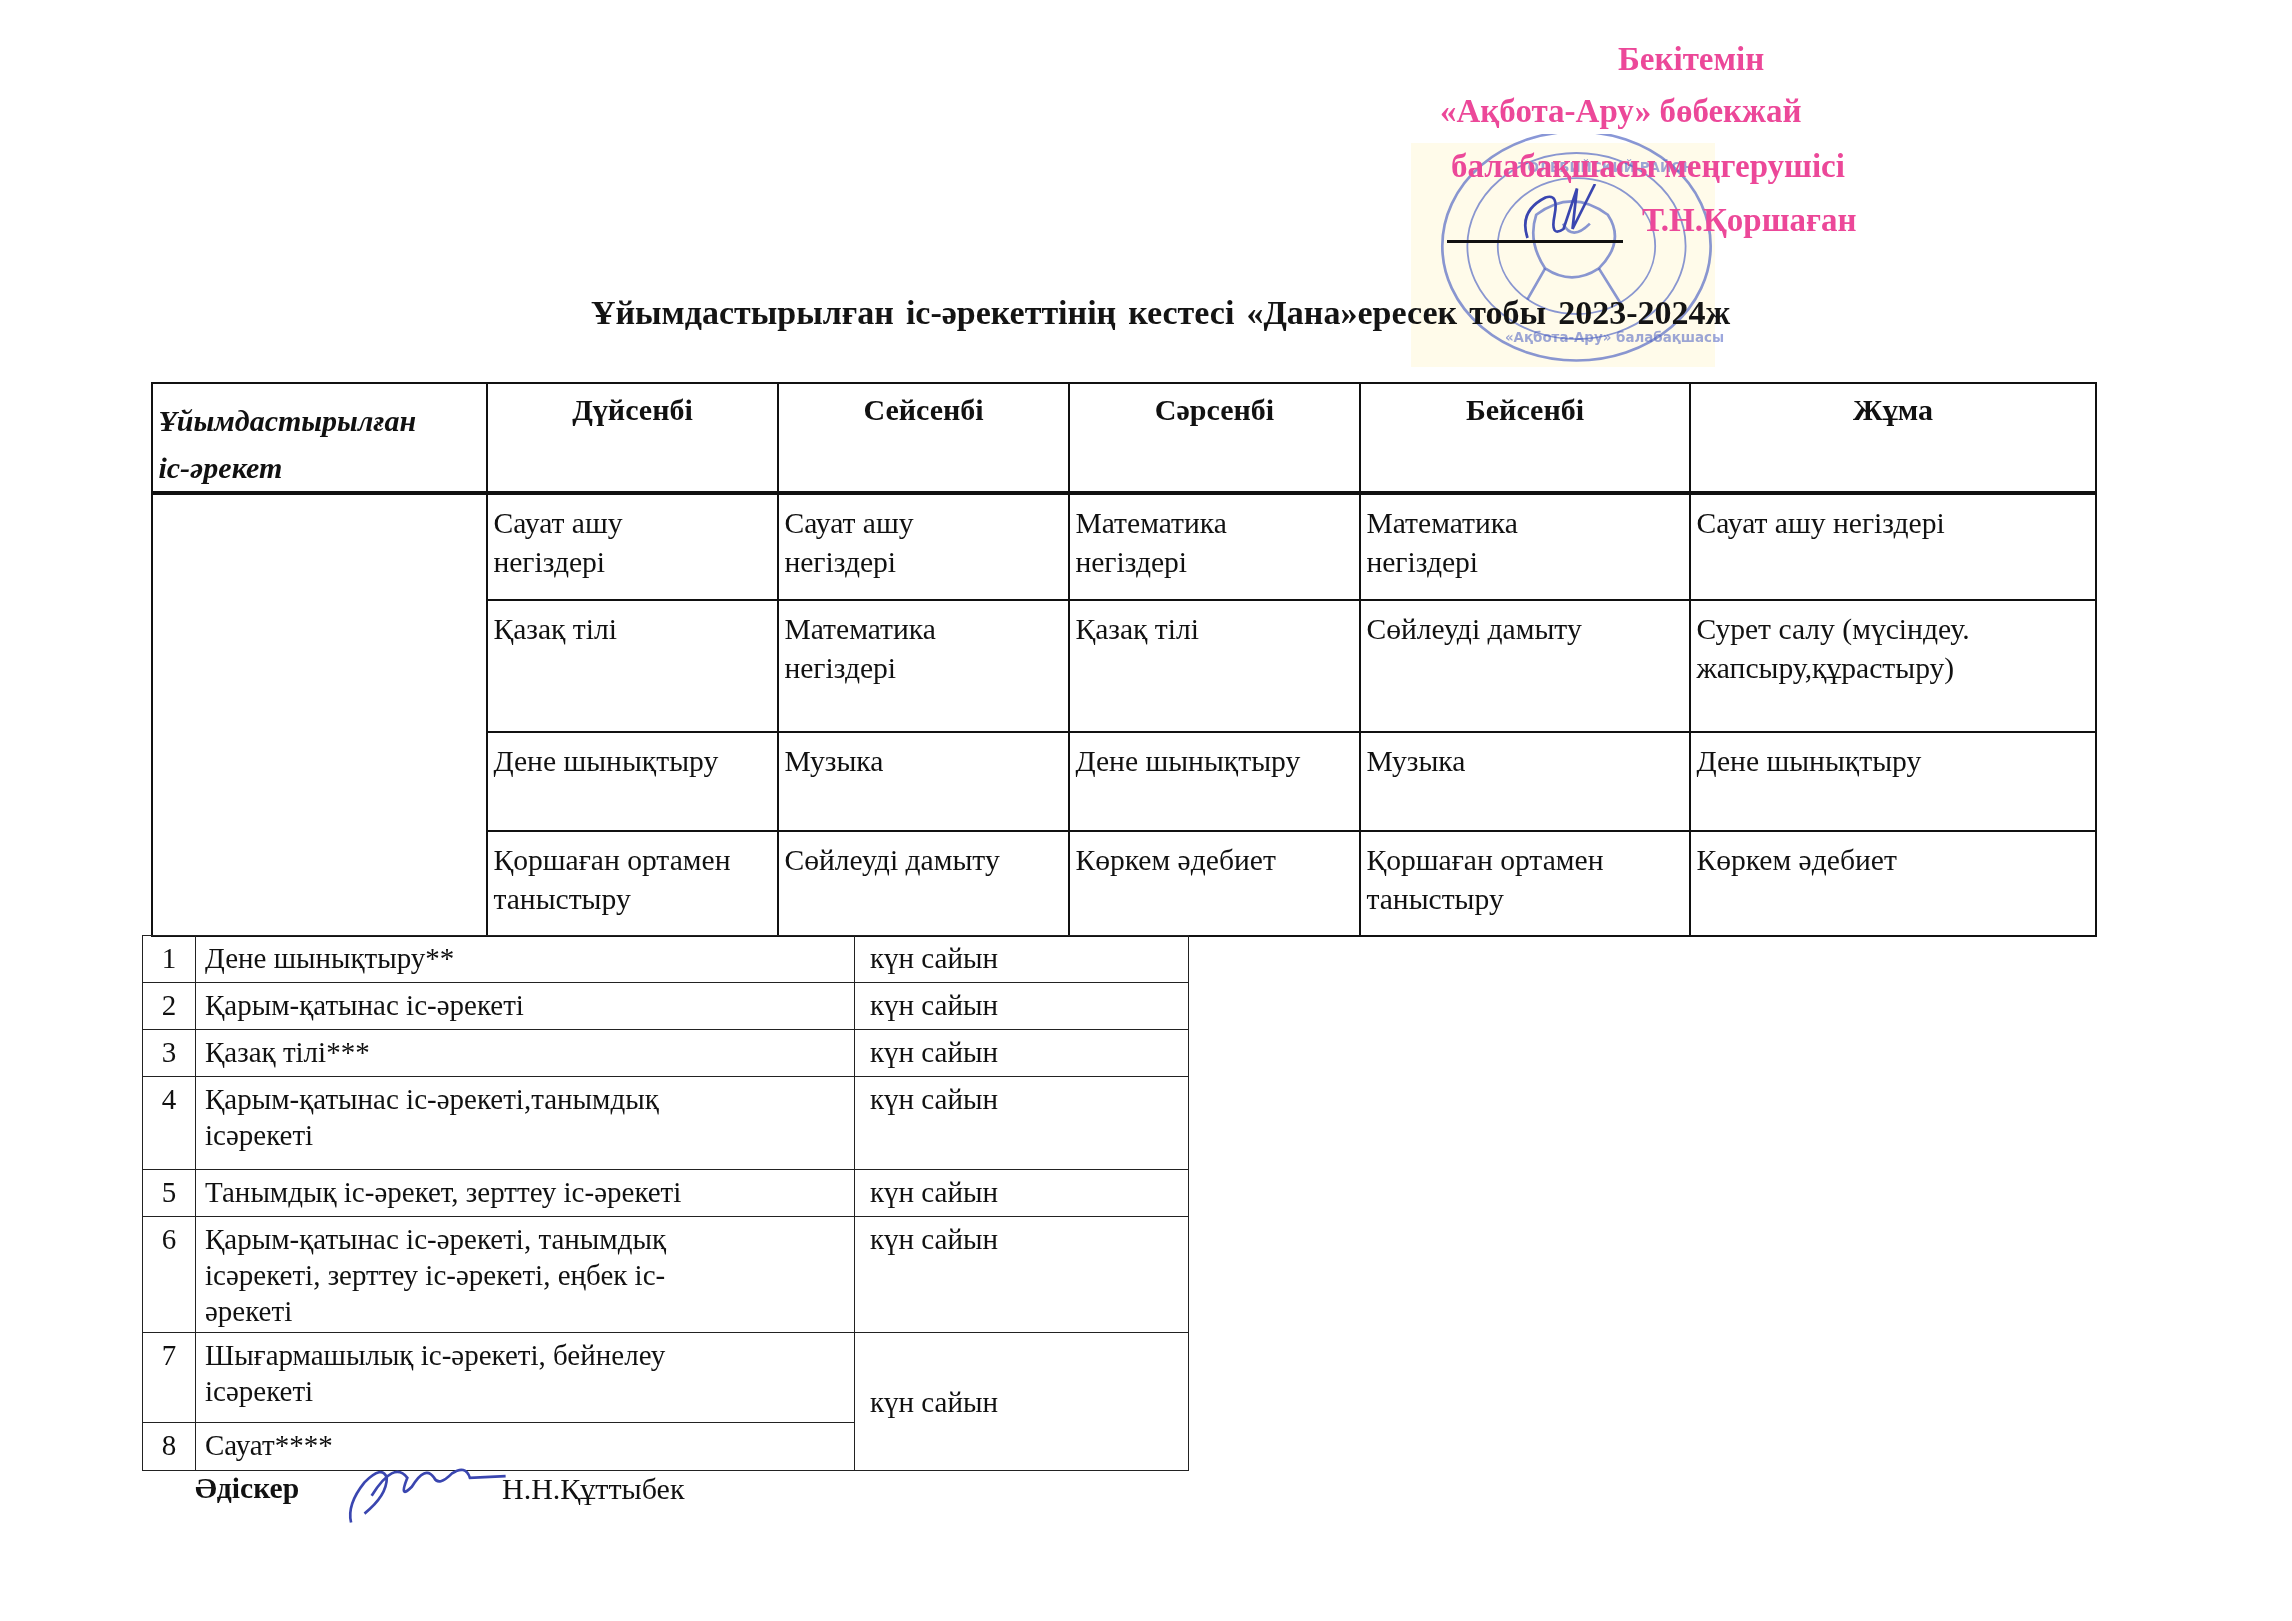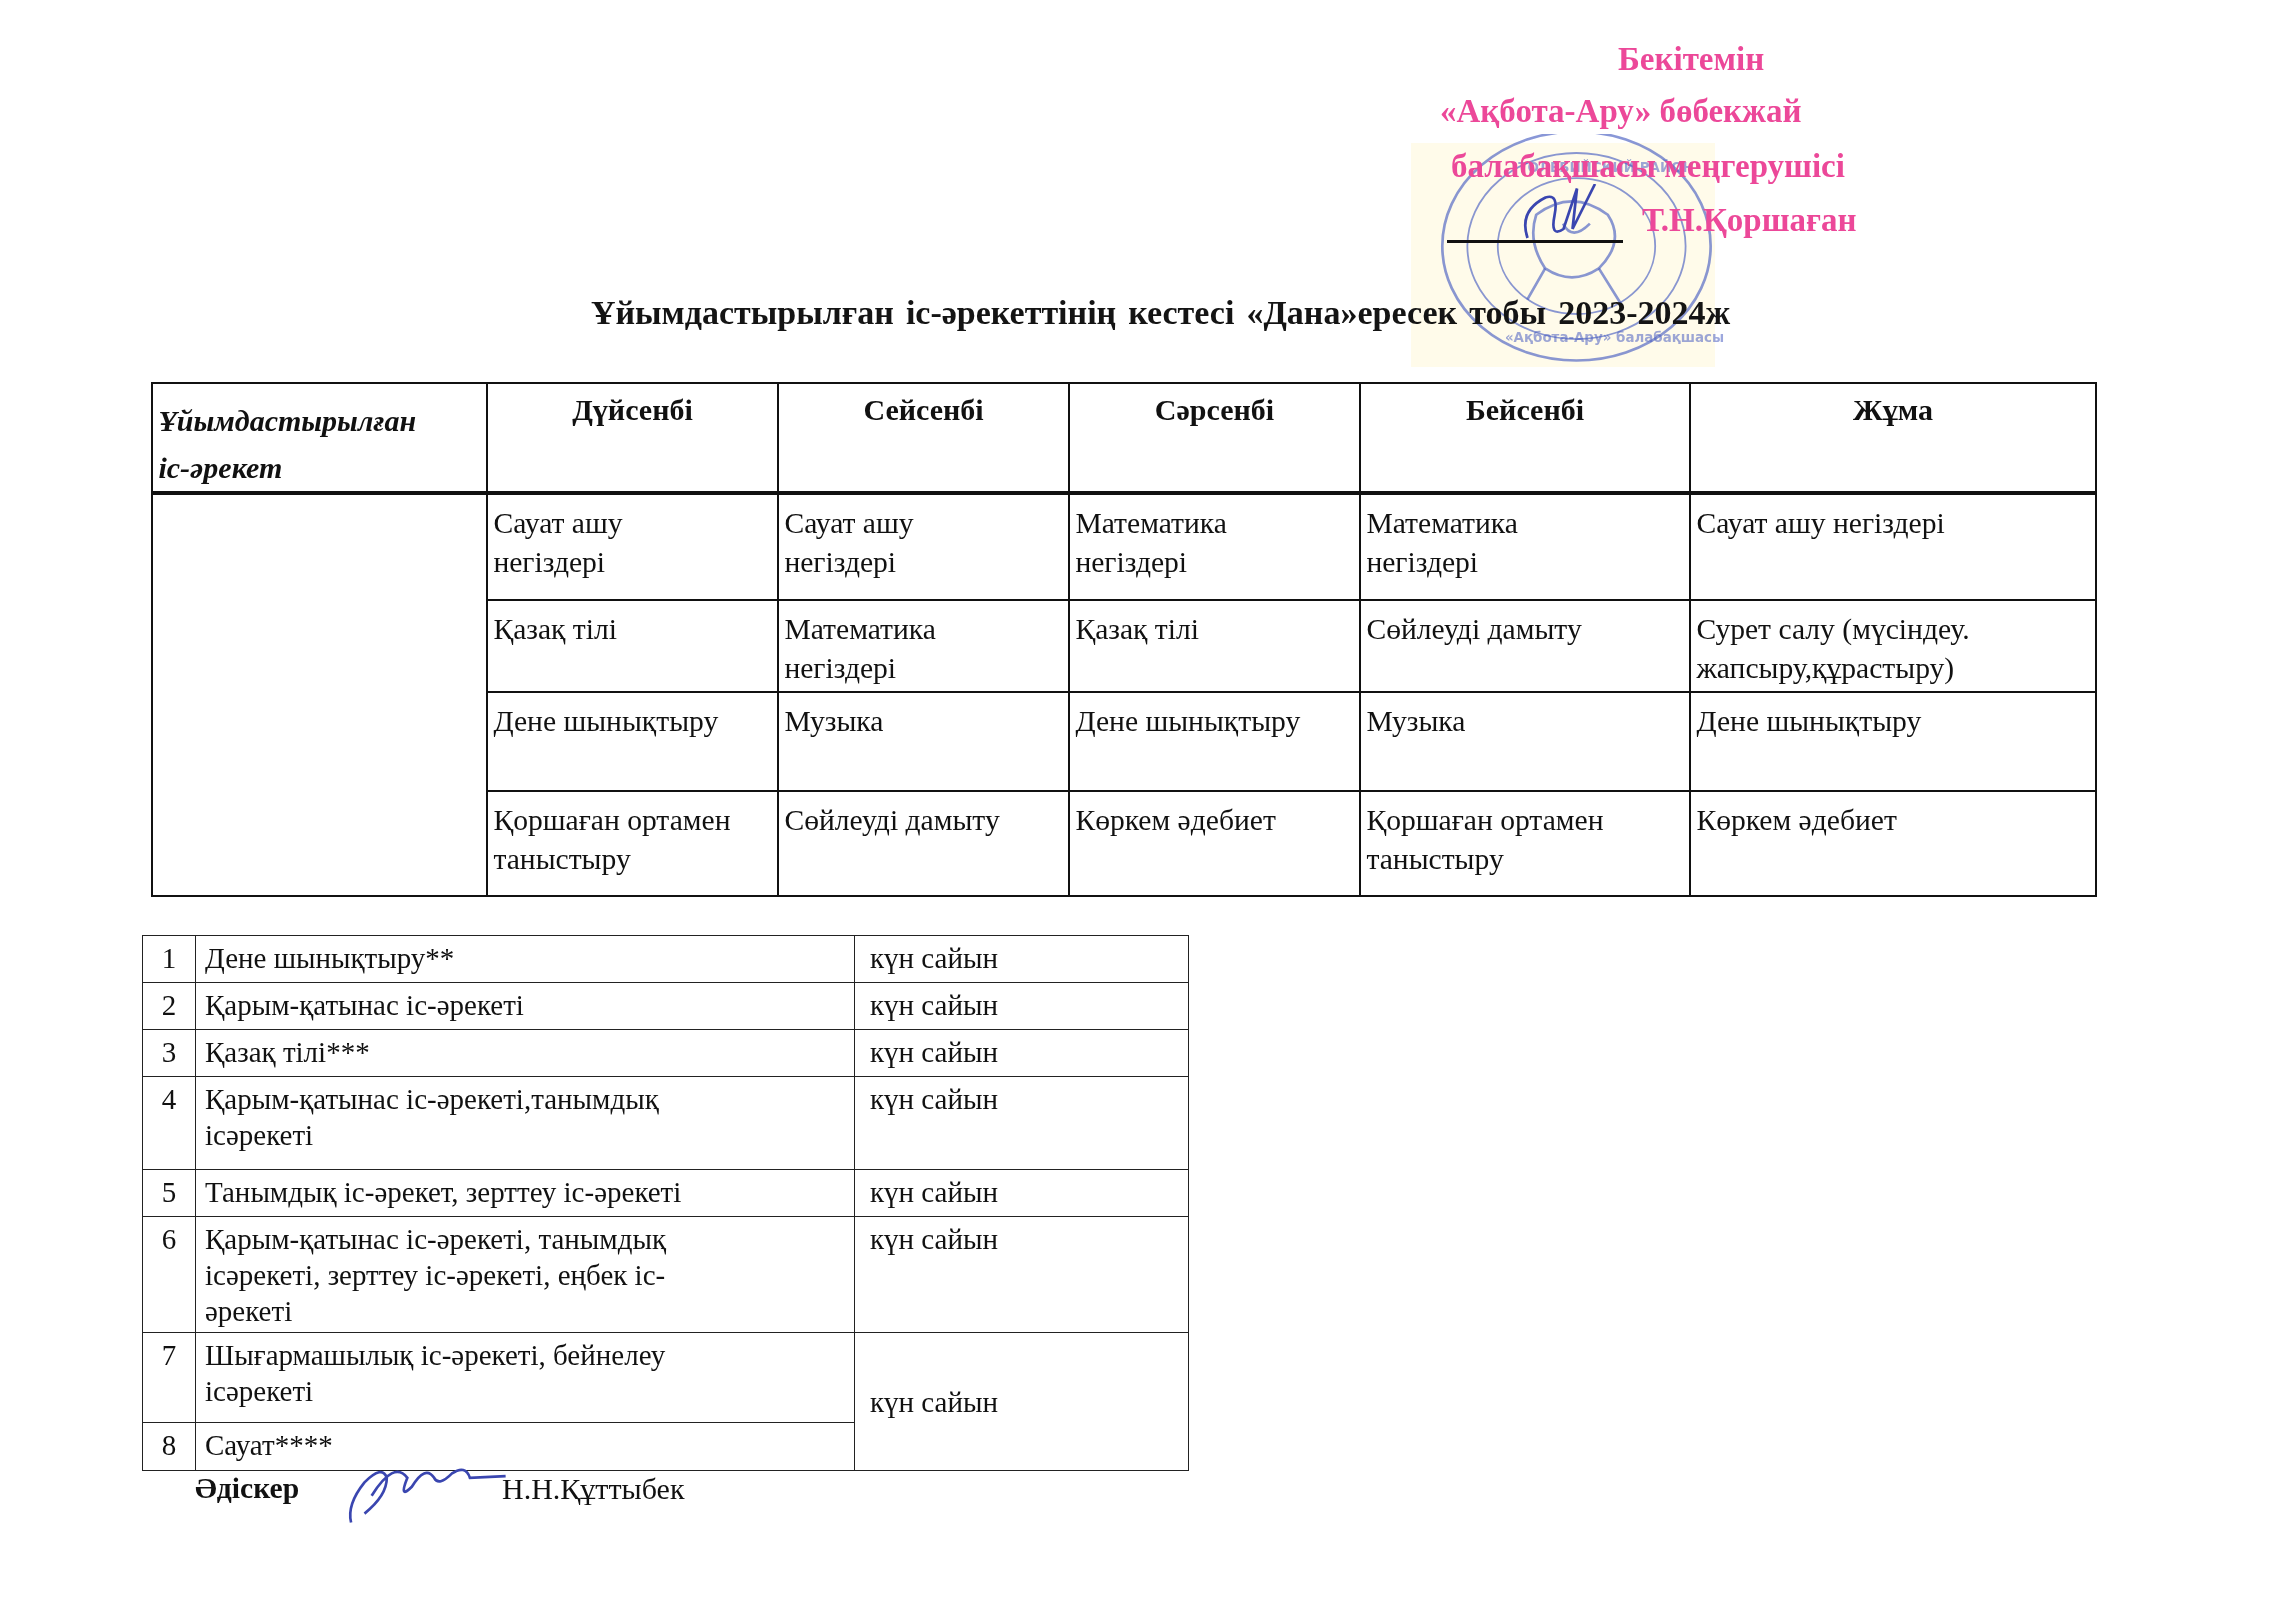--- a/index.html
+++ b/index.html
@@ -14,21 +14,21 @@
   .stamp-bg { position:absolute; left:1411px; top:143px; width:304px; height:224px; background:#fffbe8; opacity:0.9; }
 
   
   table { border-collapse:collapse; position:absolute; table-layout:fixed; }
   .main { left:151px; top:382px; width:1944px; }
   .main td, .main th { border:2.2px solid #111; vertical-align:top; font-size:29.6px; line-height:39px; padding:9px 5.4px 0 5.4px; font-weight:normal; text-align:left; }
   .main th { font-weight:bold; text-align:center; font-size:30px; padding-top:6px; }
   .main th.first { text-align:left; font-style:italic; line-height:47px; padding-top:12.5px; }
   .main thead tr { height:110px;margin-top:15px; }
   .main thead { border-bottom:4.5px solid #111; }
-  .r1 { height:107px; } .r2 { height:92px; } .r3 { height:99px; } .r4 { height:105px; }
+  .r1 { height:107px; } .r2 { height:132px; } .r3 { height:99px; } .r4 { height:105px; }
 
   
   .lower { left:142px; top:935px; width:1046px; }
   .lower td { border:1.8px solid #222; font-size:29px; line-height:36px; vertical-align:top; padding:3.6px 9px 1.8px 9px; }
   .lower td.num { text-align:center; padding-left:0; padding-right:0; }
   .lower td.freq { padding-left:15px; }
   .lower td.freq-mid { vertical-align:middle; padding-left:15px; }
 
   .footer-role { font-weight:bold; font-size:29.6px; left:195px; top:1472px; }
   .footer-name { font-size:30px; left:502px; top:1472px; }

